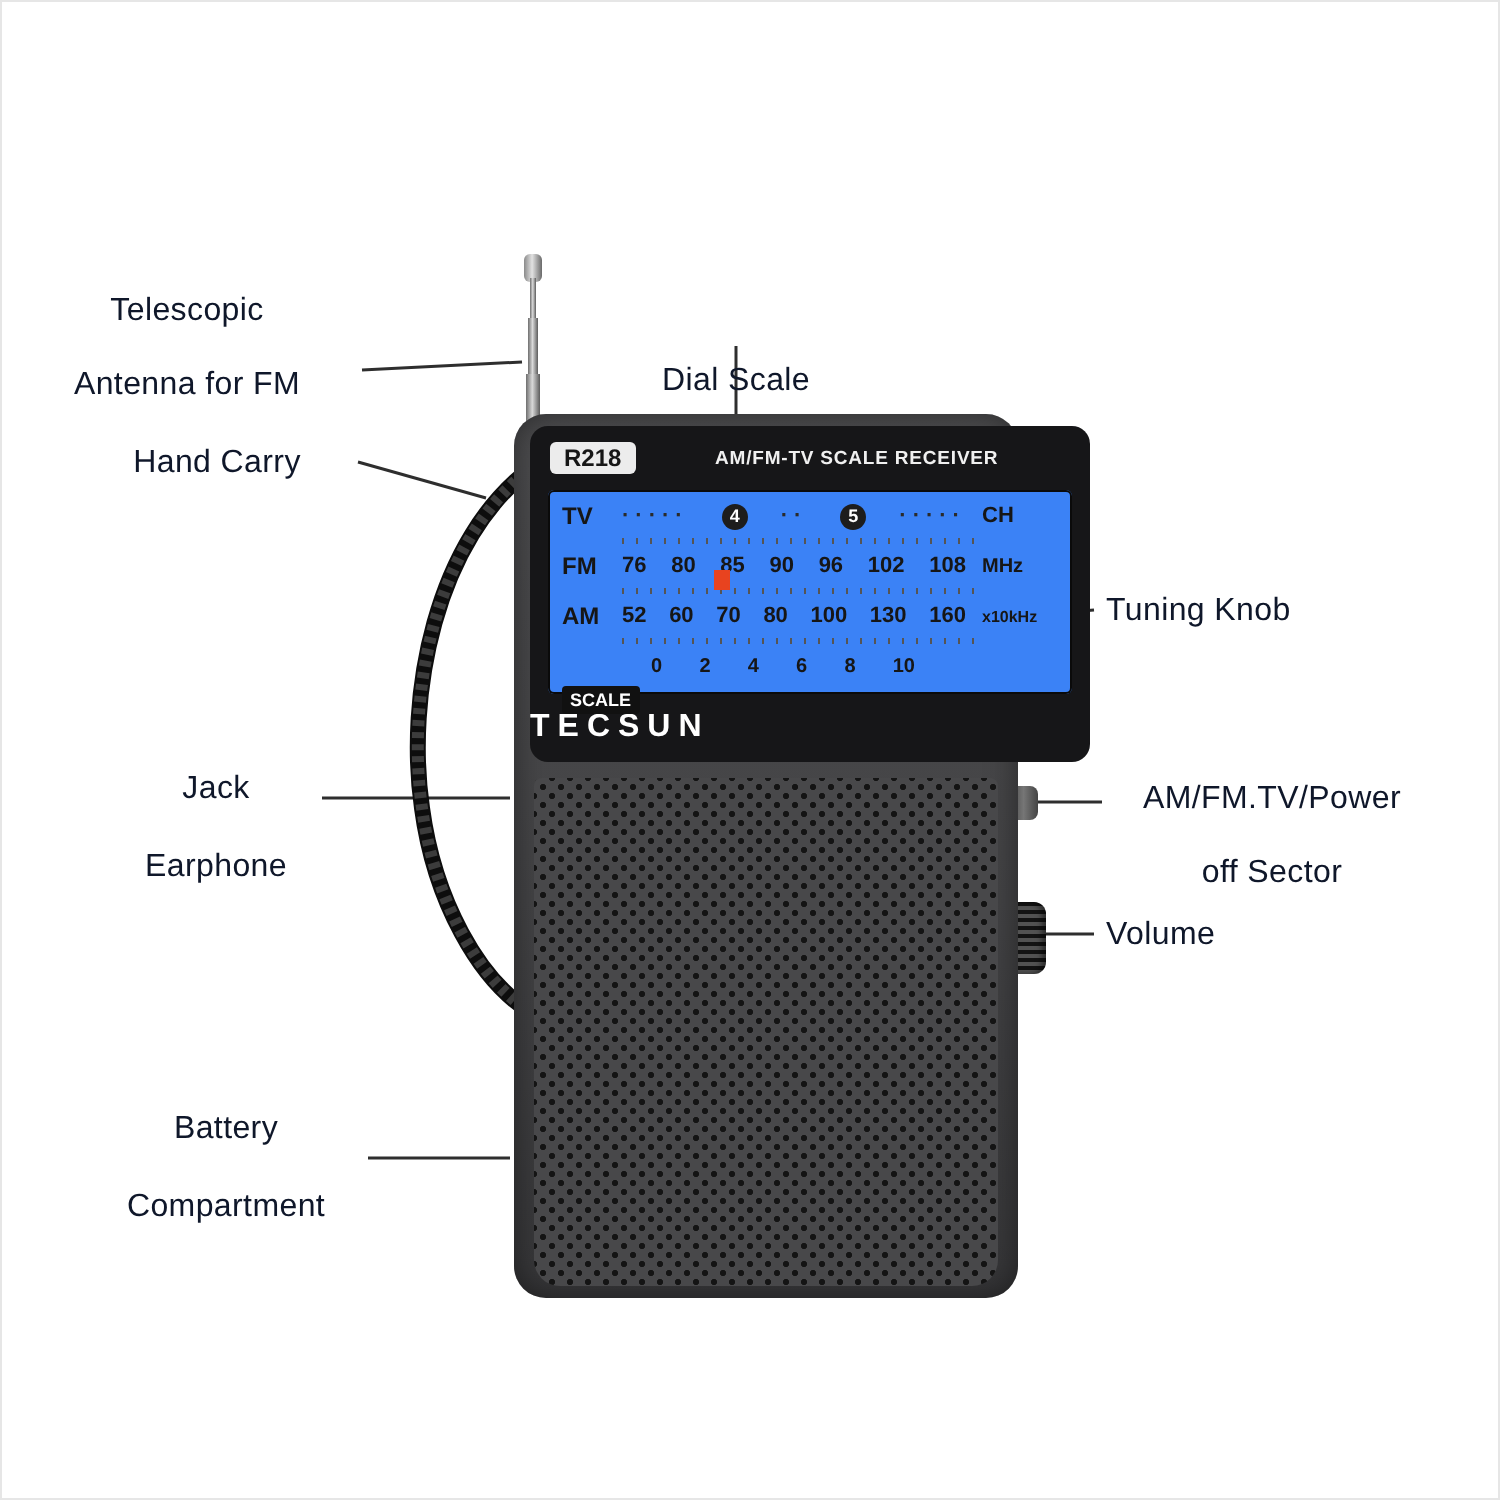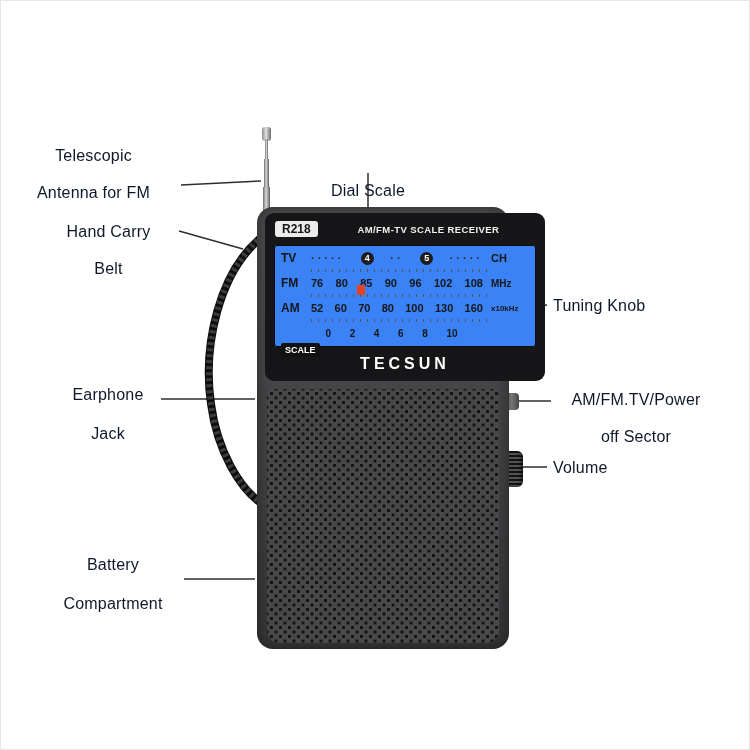--- a/index.html
+++ b/index.html
@@ -66,21 +66,21 @@
   .preset { width:13px; height:13px; border-radius:50%; background:#1d1d1d; color:#fff;
     font-size:9px; line-height:13px; text-align:center; font-weight:bold; }
   .ticks { height:3px; margin:0 46px 0 37px;
     background:repeating-linear-gradient(90deg,#555 0 1px,transparent 1px 7px); }
   .scale-badge { background:#111; color:#fff; font-size:9px; font-weight:bold;
     padding:2px 4px; border-radius:2px; margin-right:6px;margin-top:34px; }
   .scalenums { flex:0 0 132px; font-size:10px; }
   .filler { flex:1; }
   .tuning-marker { position:absolute; left:83px; top:40px; width:8px; height:10px; background:#e8431f; }
 
-  .brand-row { height:34px; line-height:33px; text-align:center; color:#ffffff;
+  .brand-row { height:34px; line-height:33px; color:#ffffff;
     font-weight:bold; font-size:16px; letter-spacing:4px; }
 
   .grille {
     position:absolute; left:266px; top:388px; width:232px; height:254px;
     border-radius:4px 4px 13px 13px;
     background-color:#48484a;
     background-image:
       radial-gradient(circle,#141414 1.4px, transparent 1.7px),
       radial-gradient(circle,#141414 1.4px, transparent 1.7px);
     background-size:9px 9px; background-position:0 0, 4.5px 4.5px;
@@ -101,32 +101,31 @@
     <line x1="160" y1="398" x2="254" y2="398"></line>
     <line x1="183" y1="578" x2="254" y2="578"></line>
   </svg>
 
   <div class="label" style="left:10px; top:136px; width:165px;">
     <div>Telescopic</div>
     <div>Antenna for FM</div>
   </div>
   <div class="label" style="left:40px; top:212px; width:135px;">
     <div>Hand Carry</div>
-    <div>Belt</div>
   </div>
   <div class="label" style="left:312px; top:127px; width:110px;margin-top:44px;">Dial Scale</div>
   <div class="label align-left" style="left:552px; top:286px; width:145px;">Tuning Knob</div>
   <div class="label" style="left:550px; top:380px; width:170px;">
     <div>AM/FM.TV/Power</div>
     <div>off Sector</div>
   </div>
   <div class="label align-left" style="left:552px; top:448px; width:100px;">Volume</div>
   <div class="label" style="left:52px; top:374px; width:110px; line-height:39px;">
+    <div>Jack</div>
     <div>Earphone</div>
-    <div>Jack</div>
   </div>
   <div class="label" style="left:28px; top:544px; width:168px; line-height:39px;">
     <div>Battery</div>
     <div>Compartment</div>
   </div>
 
   <svg class="strap-svg" width="85" height="300" viewBox="0 0 85 300">
     <path d="M 70 14 C 20 50, 6 130, 14 185 C 20 230, 42 272, 70 288" fill="none" stroke="#0d0d0d" stroke-width="8" stroke-linecap="round"></path>
     <path d="M 70 14 C 20 50, 6 130, 14 185 C 20 230, 42 272, 70 288" fill="none" stroke="#3c3c3c" stroke-width="6" stroke-linecap="butt" stroke-dasharray="3 3"></path>
   </svg>

